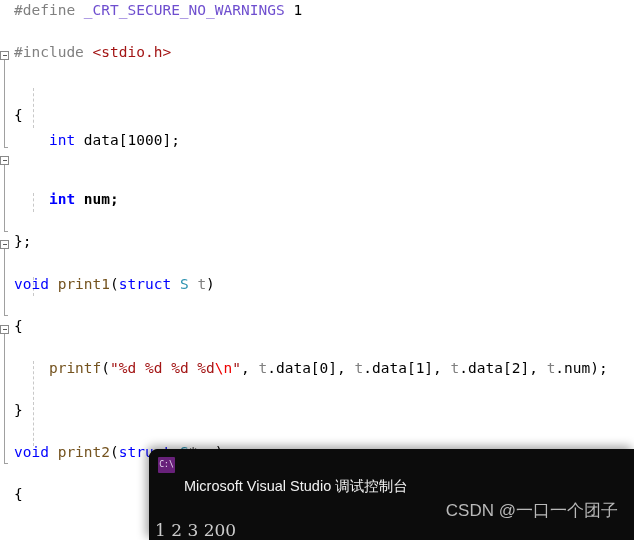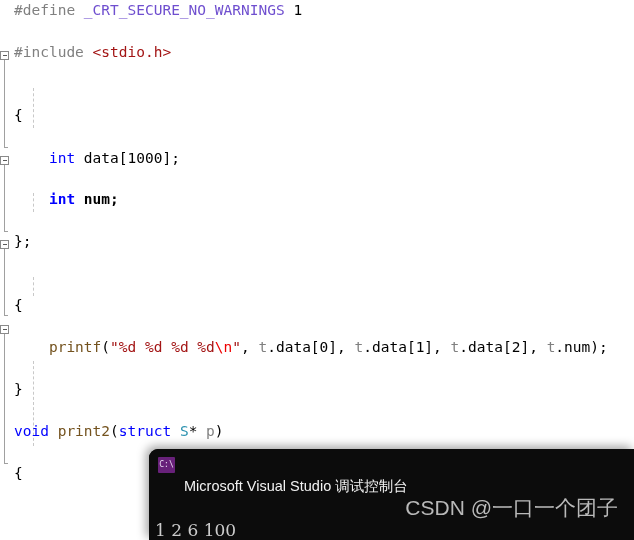--- a/index.html
+++ b/index.html
@@ -132,21 +132,21 @@
     font-size: 17px;
     line-height: 20px;
     font-family: "DejaVu Serif", "Liberation Serif", serif;
     white-space: pre;
   }
   #watermark {
     position: absolute;
     right: 16px;
     bottom: 18px;
     color: #b9b9b9;
-    font-size: 21px;
+    font-size: 17px;
     font-family: "Liberation Sans", "DejaVu Sans", sans-serif;
     white-space: nowrap;
     pointer-events: none;
   }
 </style>
 </head>
 <body>
 
 <div id="editor">
 
@@ -173,32 +173,35 @@
 
   <div class="code-line" style="top:21px;">
     <span class="txt"><span class="t-pp">#include</span> <span class="t-inc">&lt;stdio.h&gt;</span></span>
   </div>
 
 
   <div class="code-line" style="top:63px;">
     <span class="txt"><span class="t-plain">{</span></span>
   </div>
 
-  <div class="code-line" style="top:85px;">
+  <div class="code-line" style="top:67px;">
     <span class="txt"><span class="t-plain">    </span><span class="t-kw">int</span> <span class="t-plain">data[1000];</span></span>
   </div>
 
   <div class="code-line" style="top:105px;font-weight:bold;">
     <span class="txt"><span class="t-plain">    </span><span class="t-kw">int</span> <span class="t-plain">num;</span></span>
   </div>
 
   <div class="code-line" style="top:126px;">
     <span class="txt"><span class="t-plain">};</span></span>
   </div>
 
+  <div class="code-line" style="top:147px;">
+    <span class="txt"><span class="t-kw">void</span> <span class="t-fn">print1</span><span class="t-plain">(</span><span class="t-kw">struct</span> <span class="t-type">S</span> <span class="t-param">t</span><span class="t-plain">)</span></span>
+  </div>
 
   <div class="code-line" style="top:168px;">
     <span class="txt"><span class="t-plain">{</span></span>
   </div>
 
   <div class="code-line" style="top:189px;">
     <span class="txt"><span class="t-plain">    </span><span class="t-fn">printf</span><span class="t-plain">(</span><span class="t-str">"%d %d %d %d</span><span class="t-esc">\n</span><span class="t-str">"</span><span class="t-plain">, </span><span class="t-param">t</span><span class="t-plain">.data[0], </span><span class="t-param">t</span><span class="t-plain">.data[1], </span><span class="t-param">t</span><span class="t-plain">.data[2], </span><span class="t-param">t</span><span class="t-plain">.num);</span></span>
   </div>
 
   <div class="code-line" style="top:210px;">
@@ -214,17 +217,17 @@
   </div>
 
 </div>
 
 <div id="console">
   <div id="console-titlebar">
     <div id="console-icon">C:\</div>
     <div id="console-title">Microsoft Visual Studio 调试控制台</div>
   </div>
   <div id="console-body">
-    <div>1 2 6 100</div>
+    <div>1 2 3 200</div>
     
   </div>
   <div id="watermark">CSDN @一口一个团子</div>
 </div>
 
 </body></html>

